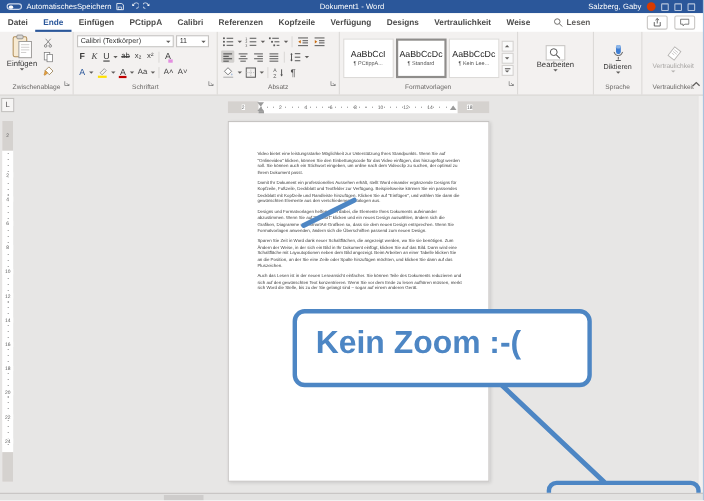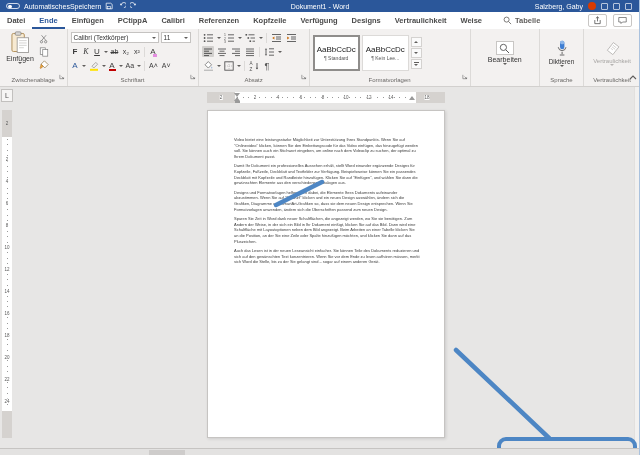--- a/index.html
+++ b/index.html
@@ -146,21 +146,21 @@
     <div class="tab">Kopfzeile</div>
     <div class="tab">Verfügung</div>
     <div class="tab">Designs</div>
     <div class="tab">Vertraulichkeit</div>
     <div class="tab">Weise</div>
     <div class="tabsearch">
       <svg width="9" height="9" viewBox="0 0 10 10">
           <circle cx="4" cy="4" r="2.8" fill="none" stroke="#605e5c" stroke-width="0.9"></circle>
           <path d="M6.2 6.2 9 9" stroke="#605e5c" stroke-width="0.9"></path>
         </svg>
-      <span>Tabelle</span>
+      <span>Lesen</span>
     </div>
     <div class="tabrow-right">
       <span class="tr-btn">
         <svg width="9" height="9" viewBox="0 0 10 10">
             <path d="M2 4.5v4h6v-4" fill="none" stroke="#555" stroke-width="0.9"></path>
             <path d="M5 1v5M3.2 2.6 5 0.9l1.8 1.7" fill="none" stroke="#555" stroke-width="0.9"></path>
           </svg>
       </span>
       <span class="tr-btn">
         <svg width="9" height="9" viewBox="0 0 12 10">
@@ -382,20 +382,24 @@
         <svg width="6" height="6" viewBox="0 0 7 7">
             <path d="M1 1v4.5h4.5" fill="none" stroke="#7a7a7a" stroke-width="0.8"></path>
             <path d="M3 3l2.2 2.2" stroke="#7a7a7a" stroke-width="0.8"></path>
             <path d="M5.9 3.6v2.3H3.6z" fill="#7a7a7a"></path>
           </svg>
       </span>
     </div>
 
     <div class="grp" style="width:162px">
       <div class="grp-body" style="align-items:center">
+        <div class="stylecard">
+          <span class="prev">AaBbCcI</span>
+          <span class="snm">¶ PCtippA...</span>
+        </div>
         <div class="stylecard sel">
           <span class="prev">AaBbCcDc</span>
           <span class="snm">¶ Standard</span>
         </div>
         <div class="stylecard">
           <span class="prev">AaBbCcDc</span>
           <span class="snm">¶ Kein Lee...</span>
         </div>
         <div class="scrollstack">
           <span class="ssb">
@@ -527,20 +531,23 @@
       </div>
     </div>
 
     <div class="vscroll"></div>
 
     <svg class="tails" width="640" height="361" viewBox="0 0 640 361">
       <line x1="276" y1="118" x2="322" y2="95" stroke="#4d86c4" stroke-width="4.5" stroke-linecap="round"></line>
       <line x1="456" y1="263" x2="549" y2="351" stroke="#4d86c4" stroke-width="4.5" stroke-linecap="round"></line>
     </svg>
 
+    <div class="bubble bubble2">
+      <span>Kein Zoom :-(</span>
+    </div>
     <div class="bubble bubble3"></div>
   </div>
 
   <div class="statusbar">
     <span class="sb-item"></span>
   </div>
 
   <div class="appedge"></div>
 </div>
 

